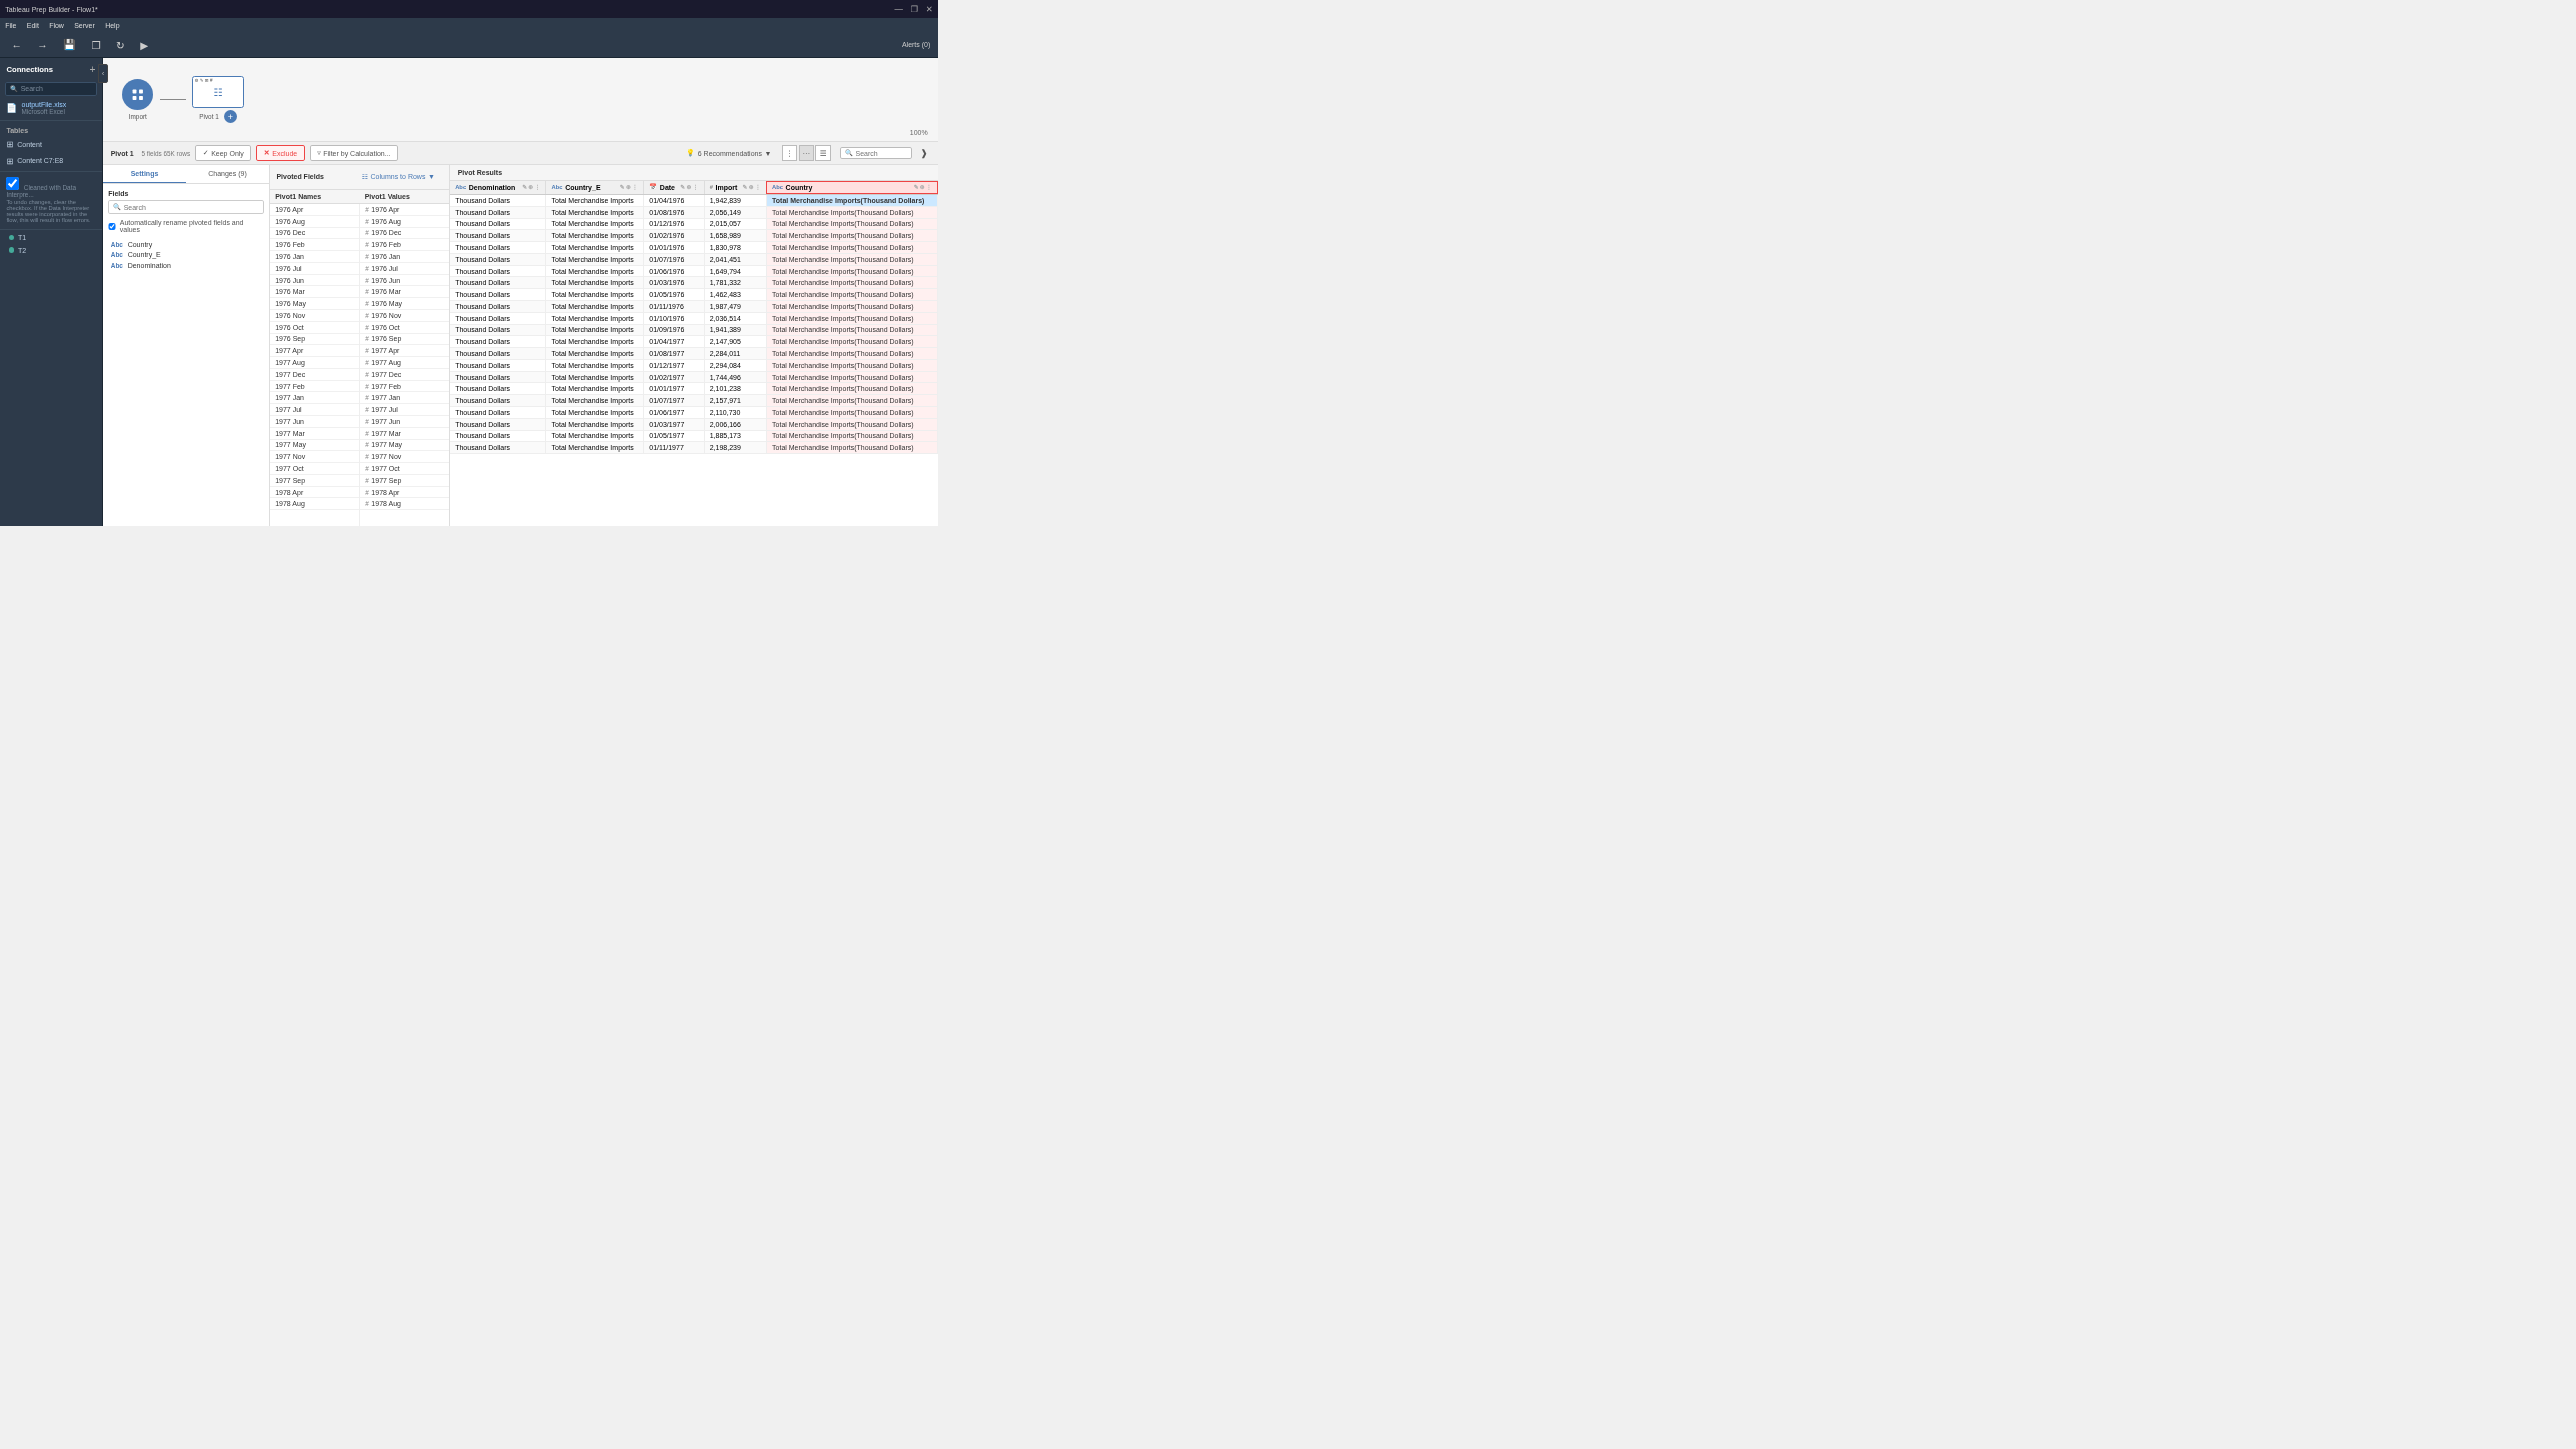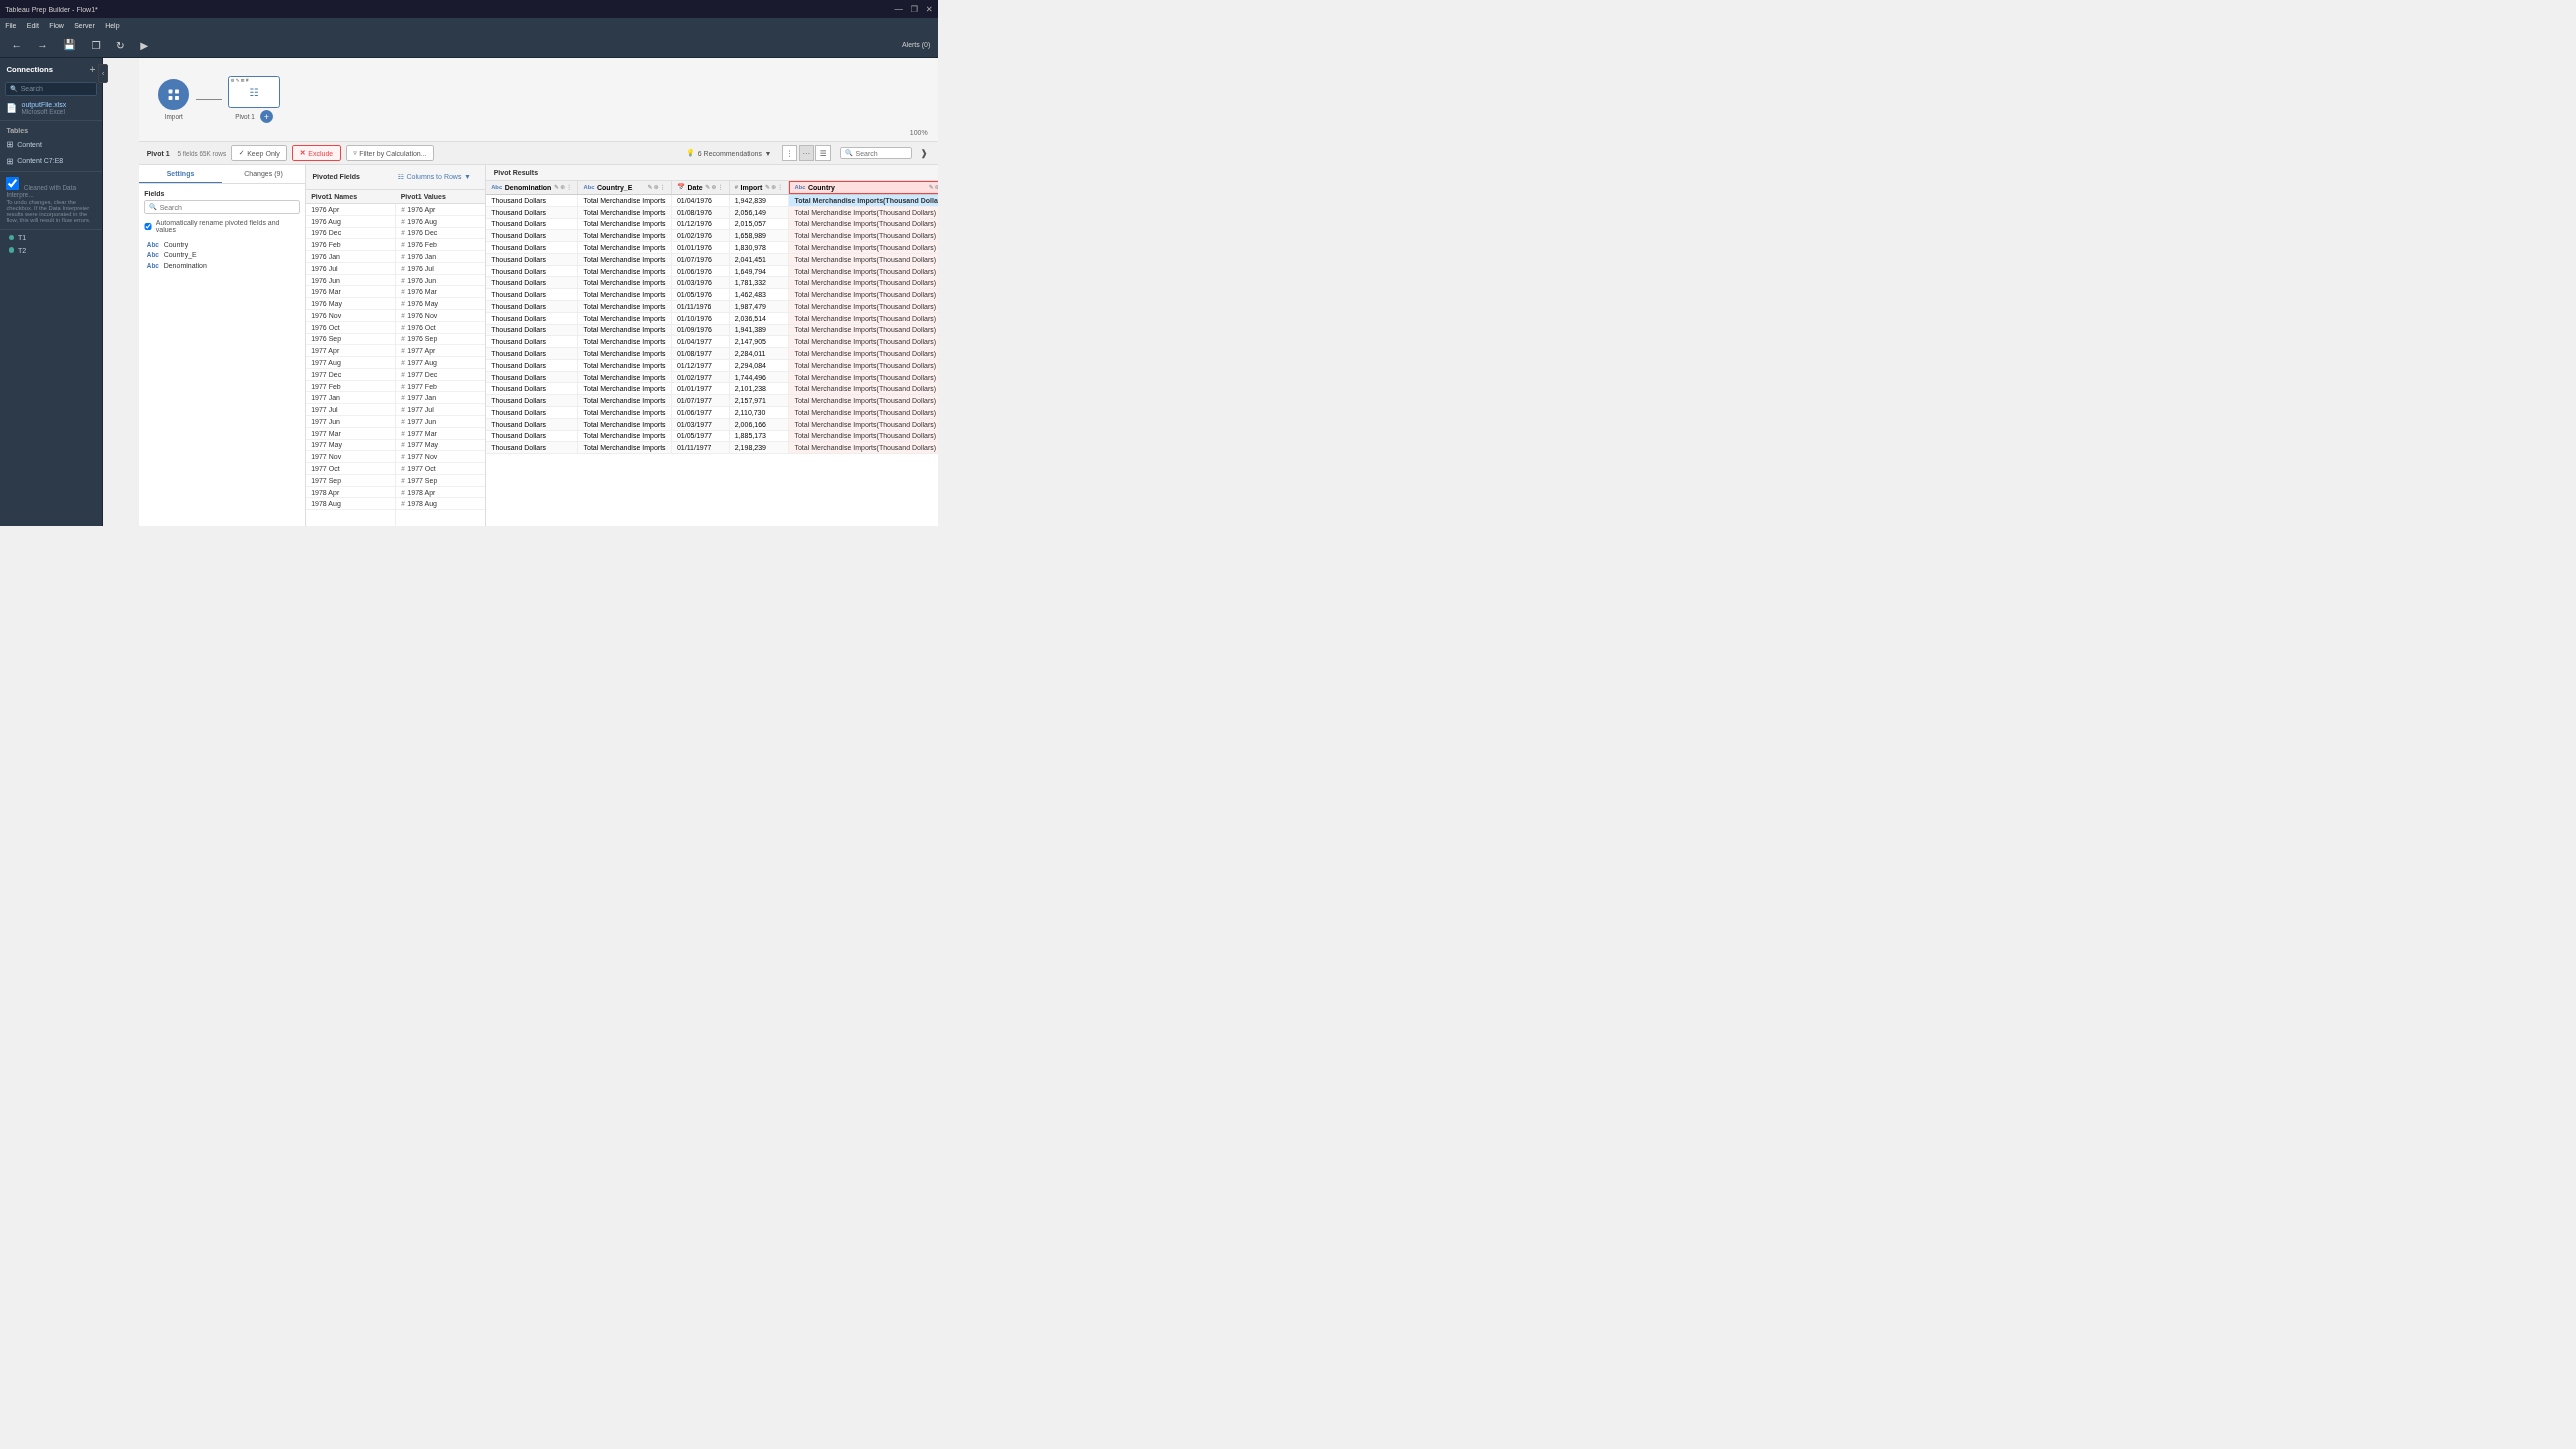--- a/index.html
+++ b/index.html
@@ -57,21 +57,21 @@
     #alerts-btn {
       margin-left: auto;
       color: #ccc;
       font-size: 7px;
       background: none;
       border: none;
       cursor: pointer;
     }
 
     
-    #content { display: flex; flex: 1; overflow: hidden; gap: 36px; }
+    #content { display: flex; flex: 1; overflow: hidden; }
 
     
     #sidebar {
       width: 103px;
       background: #2d3a4a;
       color: #ccc;
       display: flex;
       flex-direction: column;
       border-right: 0.6px solid #1a2632;
       flex-shrink: 0;

